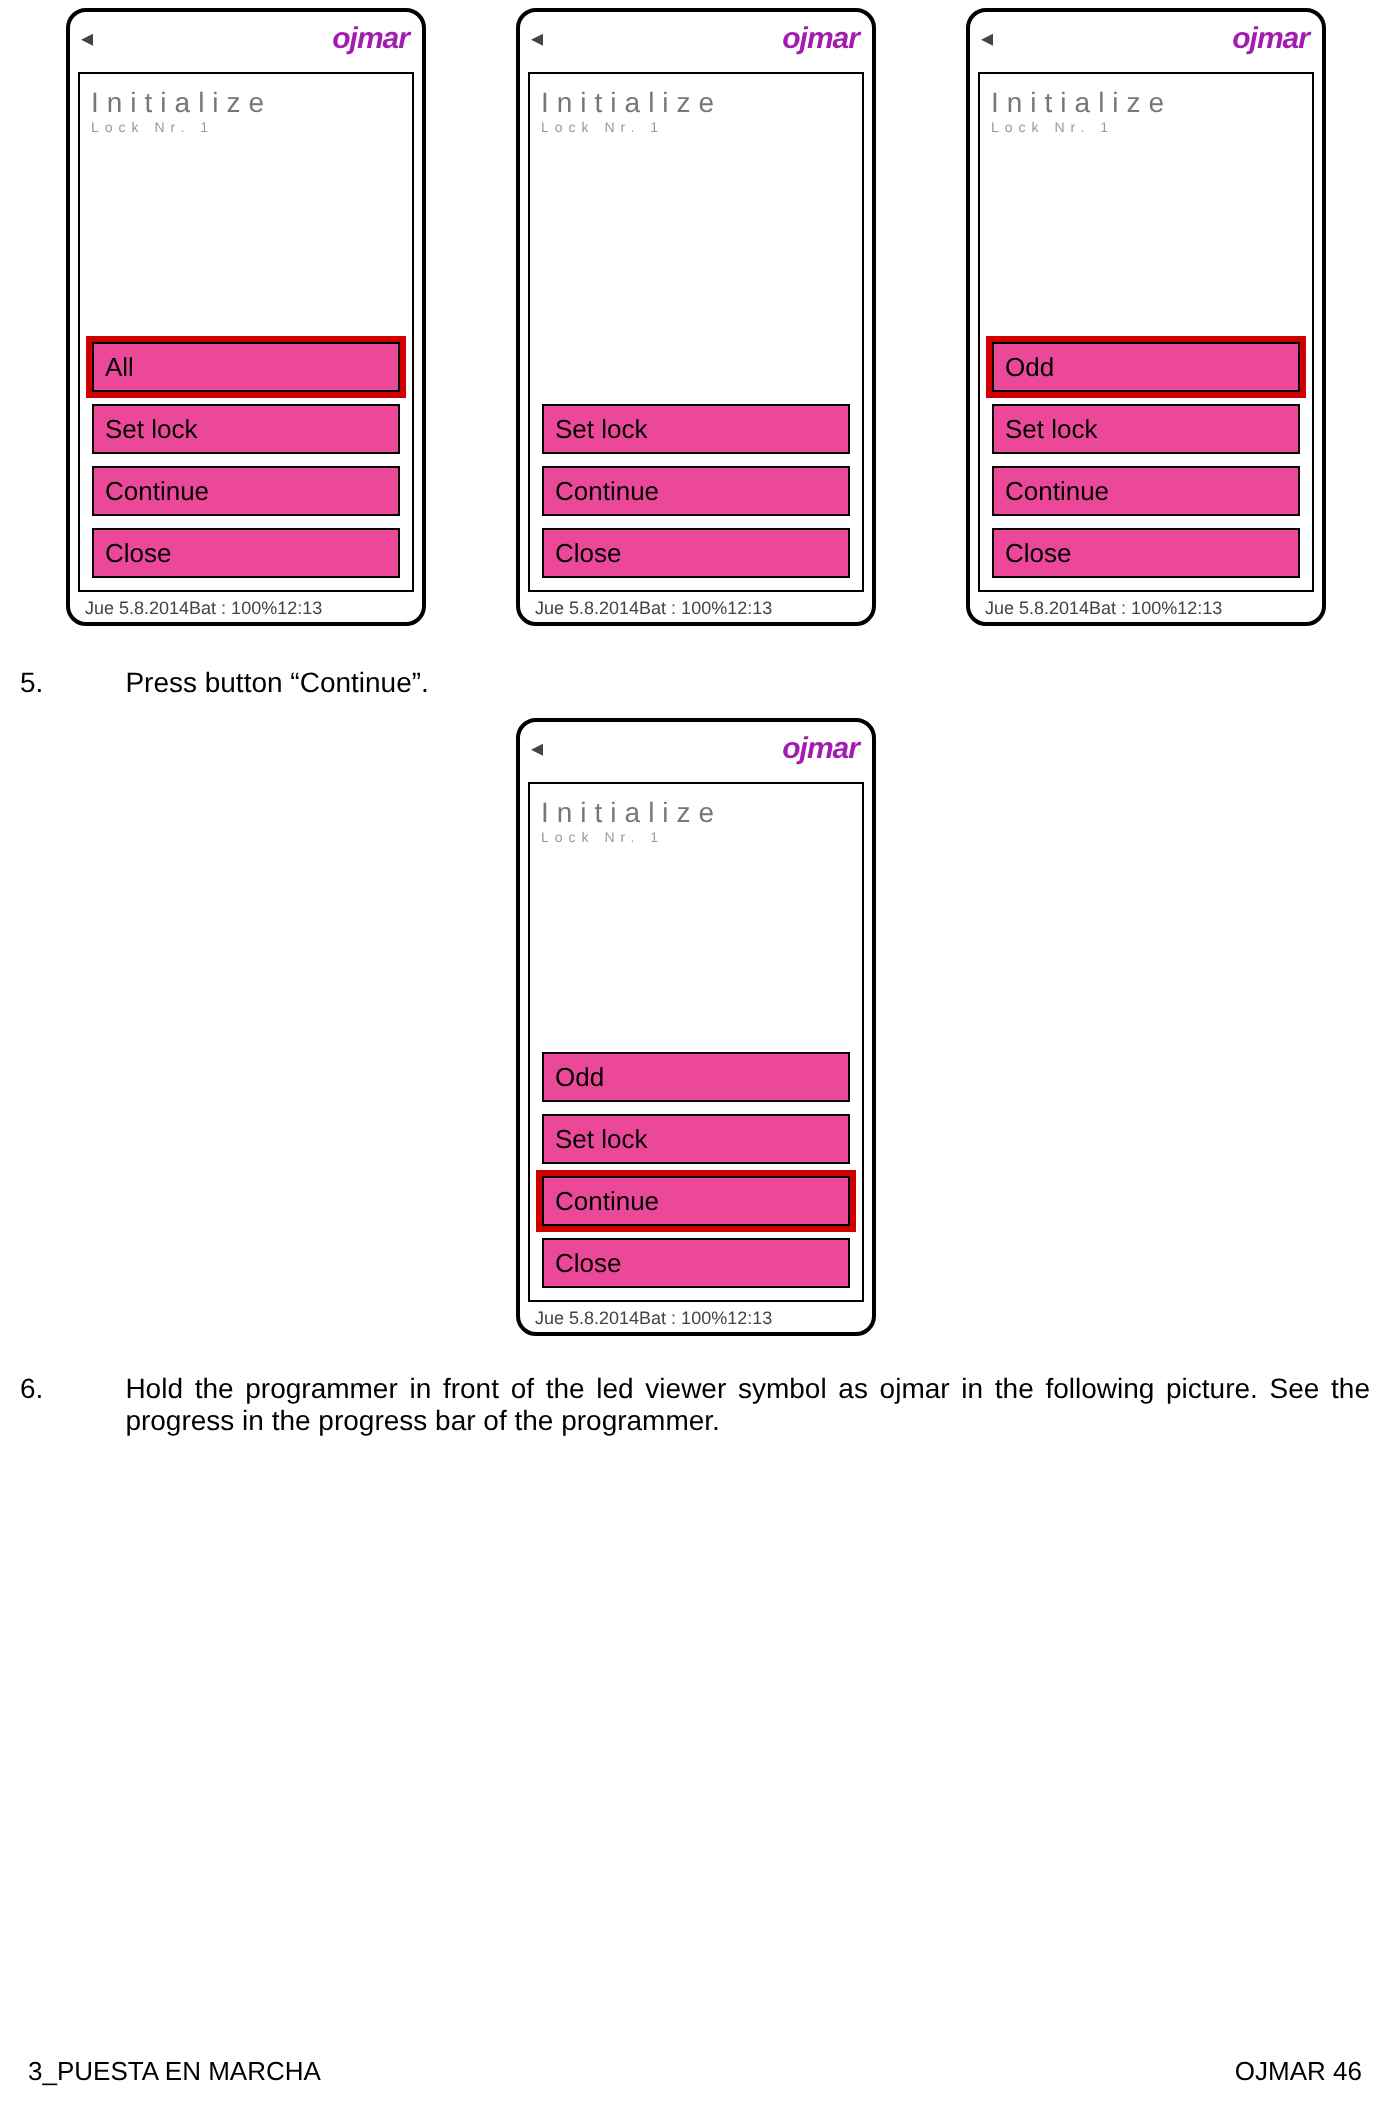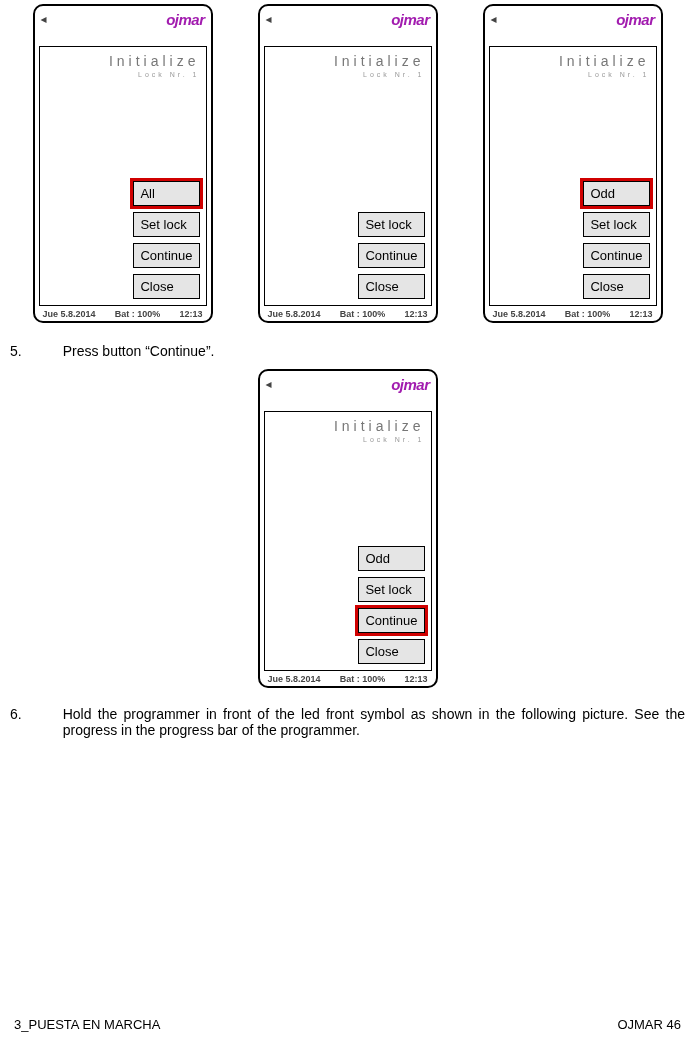--- a/index.html
+++ b/index.html
@@ -38,28 +38,27 @@
   .brand {
     font-weight: bold;
     font-style: italic;
     color: #a21caf;
     font-size: 15px;
     letter-spacing: -0.5px;
   }
   .screen {
     border: 1px solid #000;
     height: 260px;
-    margin-top: 18px;
+    margin-top: 8px;
     position: relative;
     padding: 6px 6px 6px 6px;
     box-sizing: border-box;
     background: #fff;
     display: flex;
     flex-direction: column;
-    align-items: flex-end;
   }
   .scr-title {
     font-size: 14px;
     letter-spacing: 4px;
     color: #777;
   }
   .scr-sub {
     font-size: 7px;
     letter-spacing: 3px;
     color: #999;
@@ -68,45 +67,44 @@
   .spacer { flex: 1; }
   .btnlist {
     display: flex;
     flex-direction: column;
     gap: 6px;
   }
   .sbtn {
     border: 1px solid #000;
     padding: 4px 6px;
     font-size: 13px;
-    background: #e5e5e5;
+    background: #ec4899;
   }
   .hl {
     outline: 3px solid #d00000;
   }
   .statusbar {
     font-size: 9px;
-    font-weight: bold;
+    font-weight: normal;
     color: #444;
     padding: 3px 4px 0 4px;
     display: flex;
-    justify-content: space-between;
   }
   .step {
     display: flex;
     gap: 18px;
     margin: 4px 0 10px 0;
     font-size: 14px;
   }
   .step .num { }
   .step .txt { text-align: justify; flex:1;padding-left:23px; }
   .centered { display:flex; justify-content:center; }
   .footer {
     position: fixed;
-    bottom: 32px;
+    bottom: 21px;
     left: 0;
     width: 695px;
     display: flex;
     justify-content: space-between;
     padding: 0 14px;
     box-sizing: border-box;
     font-size: 13px;
   }
 </style>
 </head>
@@ -209,19 +207,19 @@
     <div class="statusbar">
       <span>Jue 5.8.2014</span>
       <span>Bat :  100%</span>
       <span>12:13</span>
     </div>
   </div>
 </div>
 
 <div class="step" style="margin-top:18px;">
   <span class="num">6.</span>
-  <span class="txt">Hold the programmer in front of the led front symbol as shown in the following picture. See the progress in the progress bar of the programmer.</span>
+  <span class="txt">Hold the programmer in front of the led viewer symbol as ojmar in the following picture. See the progress in the progress bar of the programmer.</span>
 </div>
 
 <div class="footer">
   <span>3_PUESTA EN MARCHA</span>
   <span>OJMAR 46</span>
 </div>
 
 </body></html>

